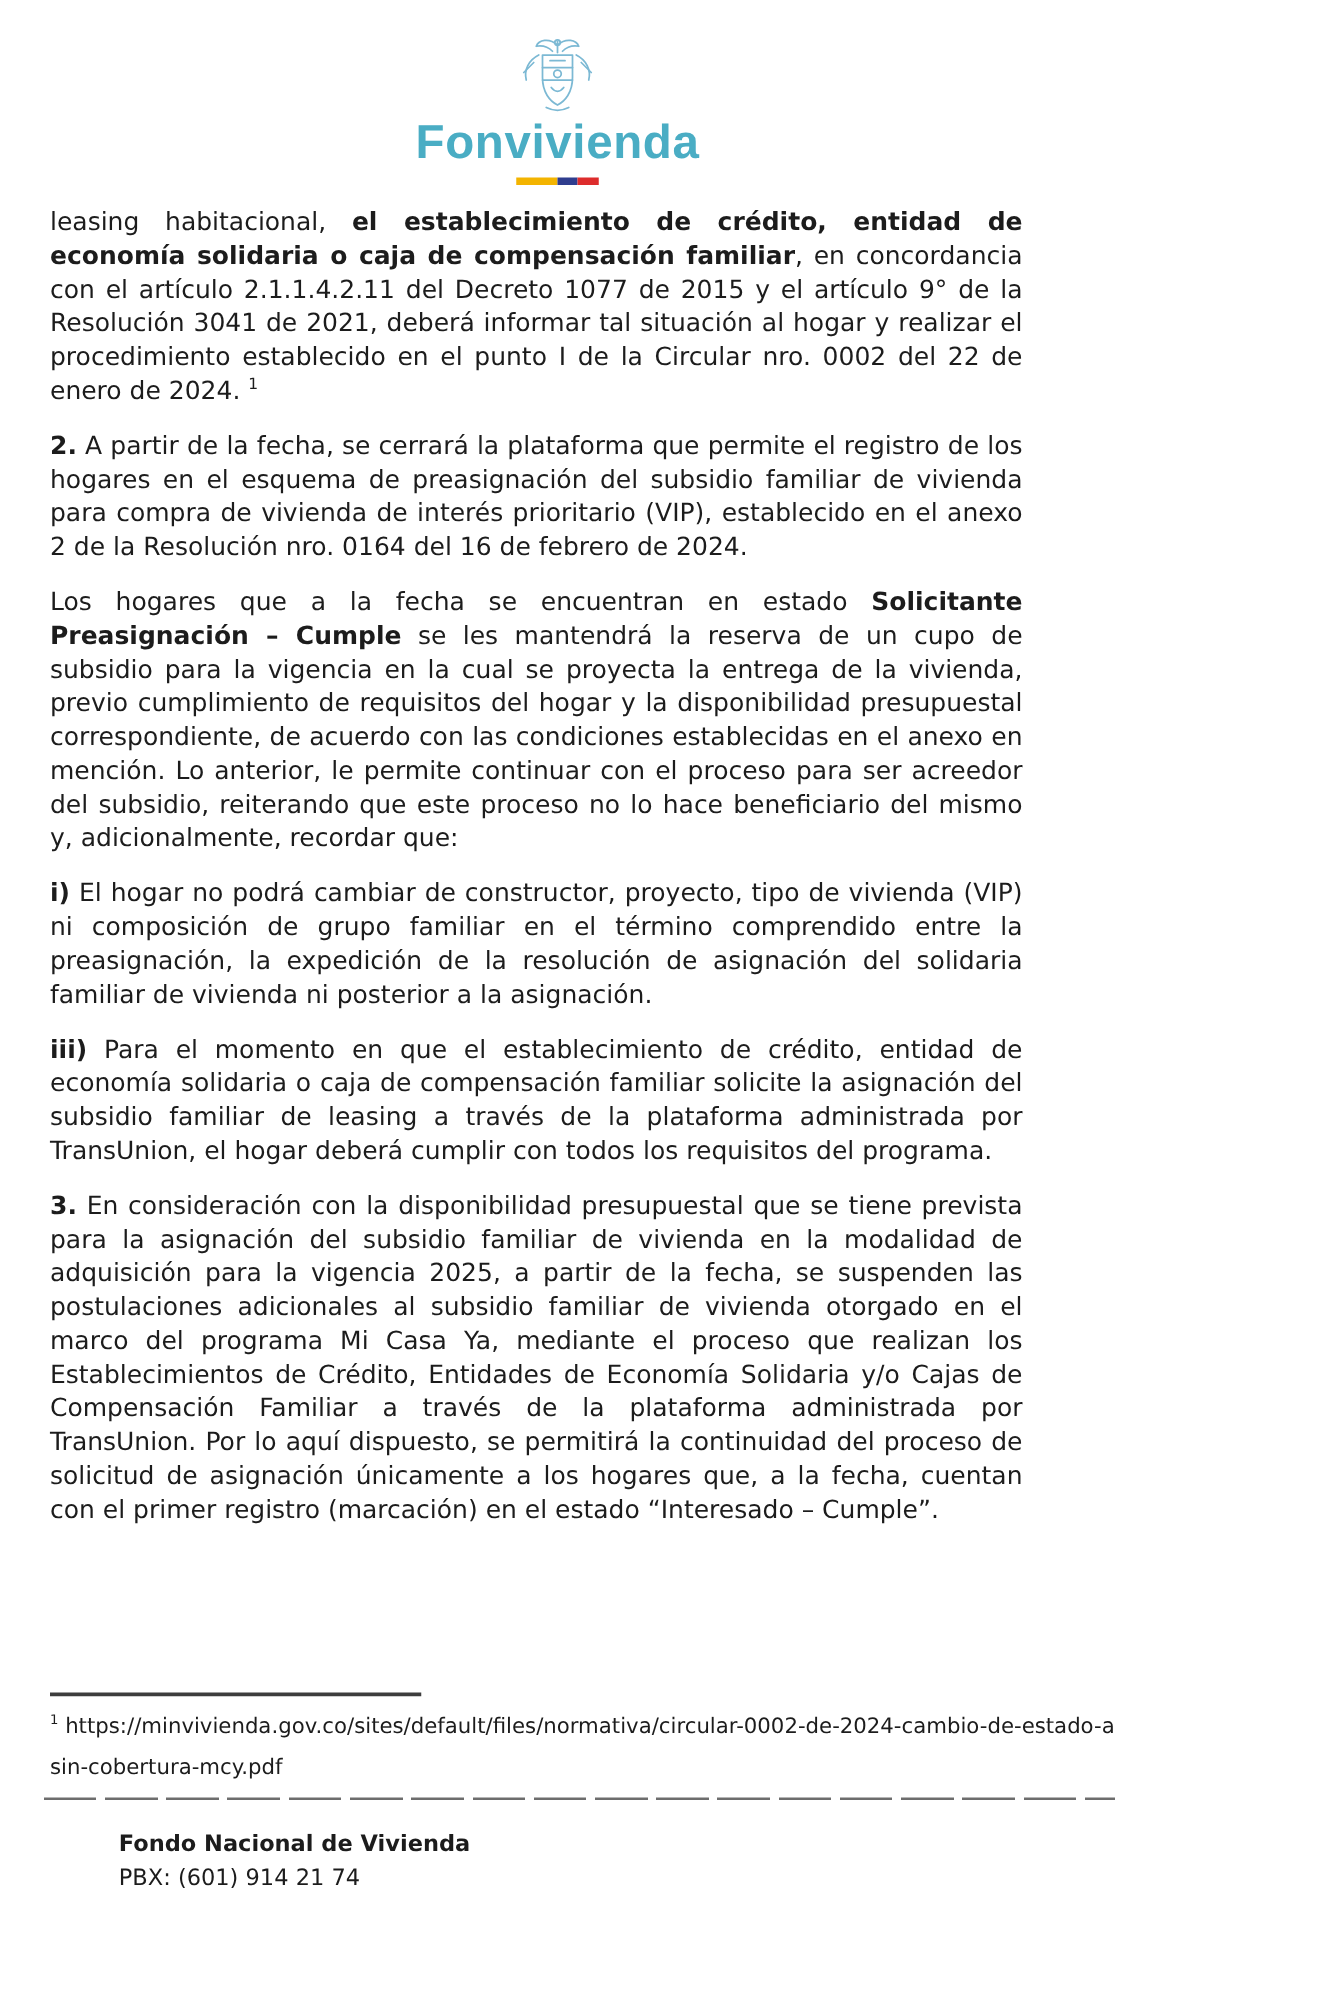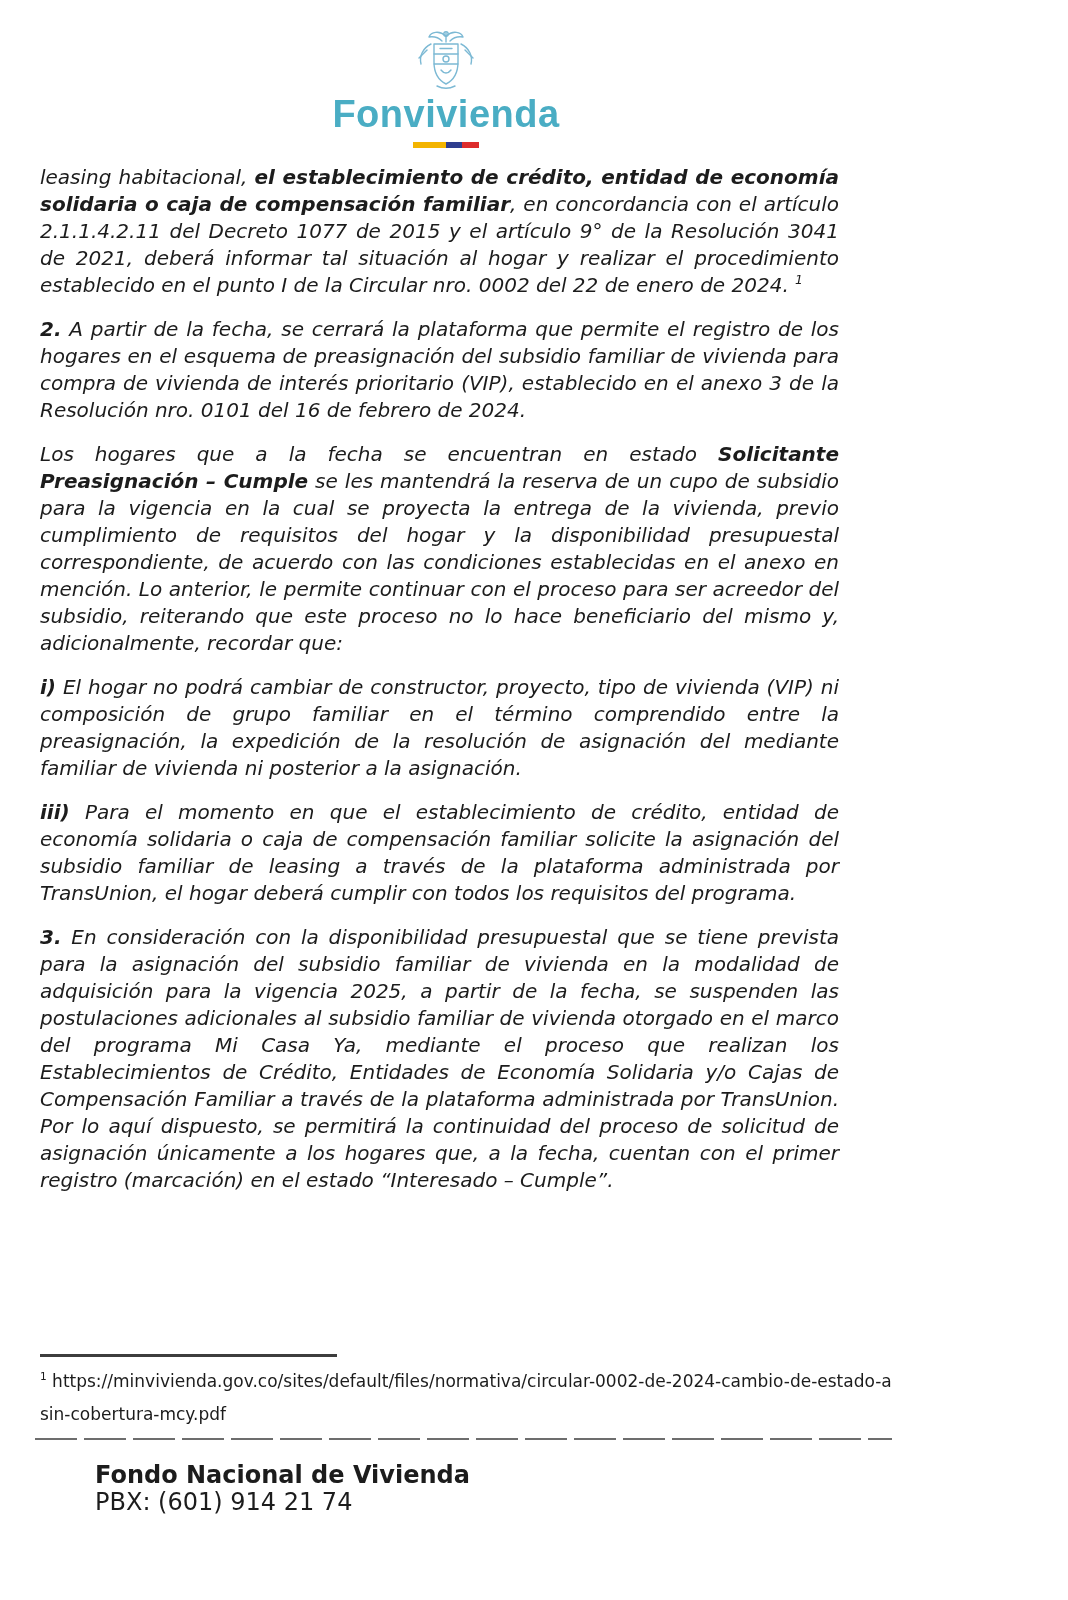--- a/index.html
+++ b/index.html
@@ -26,47 +26,46 @@
   .tricolor {
     width:66px; height:6px;
     margin:6px auto 0 auto;
     display:flex;
   }
   .tricolor .c1 { flex:0 0 33px; }
   .tricolor .c2 { flex:0 0 16px; }
   .tricolor .c3 { flex:0 0 17px; }
   
   .doc-body {
-    margin:16px 53px 0 40px;
+    margin:16px 74px 0 40px;
     font-size:20px;
     line-height:27px;
     text-align:justify;
     color:#1c1c1c;
-    font-style:italic;
   }
   .doc-body p.para { margin:0 0 17px 0; }
   .b { font-weight:700; }
   sup { font-size:62%; vertical-align:super; line-height:0; }
   
   .footnote-area {
     position:absolute; left:40px; top:1354px; width:932px;
     font-size:17px; line-height:33px; color:#1c1c1c;
   }
   .footnote-rule {
     width:297px; height:3px; background:#3d3d3d; margin-bottom:8px;
   }
   
   .footer-separator {
     position:absolute; left:35px; top:1438px; width:925px; height:2px;
     background:repeating-linear-gradient(to right, #6d6d6d 0 42px, transparent 42px 49px);
   }
   .footer {
     position:absolute; left:95px; top:1462px; right:58px;
     display:flex; justify-content:space-between;
-    font-size:24px; line-height:27px; color:#1c1c1c;
+    font-size:18px; line-height:27px; color:#1c1c1c;
   }
   .footer-right { text-align:right; }
 </style>
 </head>
 <body>
 
 <div class="page">
 
   <div class="header">
     <svg class="crest" width="74" height="64" viewBox="0 0 74 64" fill="none" stroke="#7cb9d4" stroke-width="1.4" stroke-linecap="round" stroke-linejoin="round">
@@ -93,23 +92,23 @@
     <div class="wordmark">Fonvivienda</div>
     <div class="tricolor">
       <span class="c1" style="background:#f3b400"></span>
       <span class="c2" style="background:#2f3d8e"></span>
       <span class="c3" style="background:#dd2c2c"></span>
     </div>
   </div>
 
   <div class="doc-body">
       <p class="para"><span>leasing habitacional, </span><span class="b">el establecimiento de crédito, entidad de economía solidaria o caja de compensación familiar</span><span>, en concordancia con el artículo 2.1.1.4.2.11 del Decreto 1077 de 2015 y el artículo 9° de la Resolución 3041 de 2021, deberá informar tal situación al hogar y realizar el procedimiento establecido en el punto I de la Circular nro. 0002 del 22 de enero de 2024. </span><sup>1</sup></p>
-      <p class="para"><span class="b">2.</span><span> A partir de la fecha, se cerrará la plataforma que permite el registro de los hogares en el esquema de preasignación del subsidio familiar de vivienda para compra de vivienda de interés prioritario (VIP), establecido en el anexo 3 de la Resolución nro. 0101 del 16 de febrero de 2024.</span></p>
+      <p class="para"><span class="b">2.</span><span> A partir de la fecha, se cerrará la plataforma que permite el registro de los hogares en el esquema de preasignación del subsidio familiar de vivienda para compra de vivienda de interés prioritario (VIP), establecido en el anexo 2 de la Resolución nro. 0164 del 16 de febrero de 2024.</span></p>
       <p class="para"><span>Los hogares que a la fecha se encuentran en estado </span><span class="b">Solicitante Preasignación – Cumple</span><span> se les mantendrá la reserva de un cupo de subsidio para la vigencia en la cual se proyecta la entrega de la vivienda, previo cumplimiento de requisitos del hogar y la disponibilidad presupuestal correspondiente, de acuerdo con las condiciones establecidas en el anexo en mención. Lo anterior, le permite continuar con el proceso para ser acreedor del subsidio, reiterando que este proceso no lo hace beneficiario del mismo y, adicionalmente, recordar que:</span></p>
-      <p class="para"><span class="b">i)</span><span> El hogar no podrá cambiar de constructor, proyecto, tipo de vivienda (VIP) ni composición de grupo familiar en el término comprendido entre la preasignación, la expedición de la resolución de asignación del mediante familiar de vivienda ni posterior a la asignación.</span></p>
+      <p class="para"><span class="b">i)</span><span> El hogar no podrá cambiar de constructor, proyecto, tipo de vivienda (VIP) ni composición de grupo familiar en el término comprendido entre la preasignación, la expedición de la resolución de asignación del solidaria familiar de vivienda ni posterior a la asignación.</span></p>
       <p class="para"><span class="b">iii)</span><span> Para el momento en que el establecimiento de crédito, entidad de economía solidaria o caja de compensación familiar solicite la asignación del subsidio familiar de leasing a través de la plataforma administrada por TransUnion, el hogar deberá cumplir con todos los requisitos del programa.</span></p>
       <p class="para"><span class="b">3.</span><span> En consideración con la disponibilidad presupuestal que se tiene prevista para la asignación del subsidio familiar de vivienda en la modalidad de adquisición para la vigencia 2025, a partir de la fecha, se suspenden las postulaciones adicionales al subsidio familiar de vivienda otorgado en el marco del programa Mi Casa Ya, mediante el proceso que realizan los Establecimientos de Crédito, Entidades de Economía Solidaria y/o Cajas de Compensación Familiar a través de la plataforma administrada por TransUnion. Por lo aquí dispuesto, se permitirá la continuidad del proceso de solicitud de asignación únicamente a los hogares que, a la fecha, cuentan con el primer registro (marcación) en el estado “Interesado – Cumple”.</span></p>
     </div>
 
   <div class="footnote-area">
     <div class="footnote-rule"></div>
     <div><sup>1</sup><span> https://minvivienda.gov.co/sites/default/files/normativa/circular-0002-de-2024-cambio-de-estado-aplicado-sin-cobertura-mcy.pdf</span></div>
   </div>
 
   <div class="footer-separator"></div>

